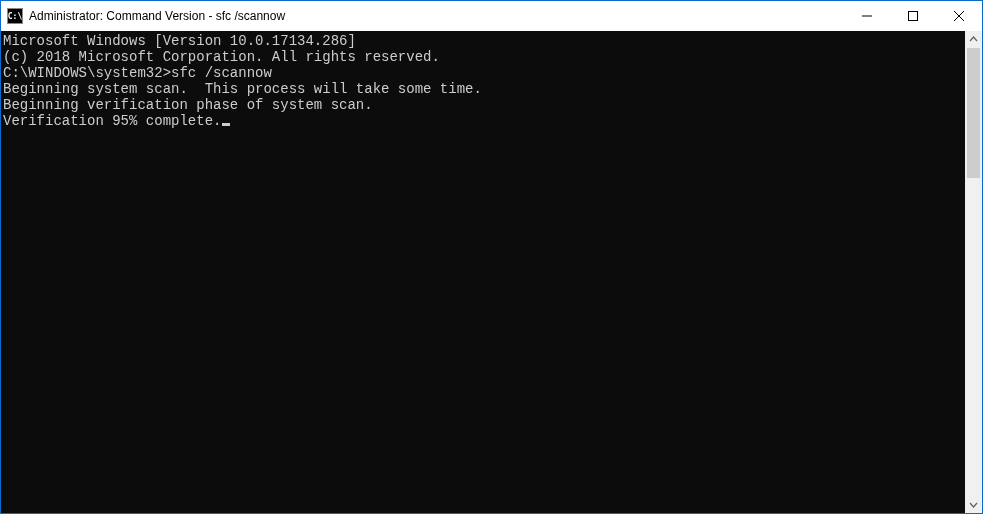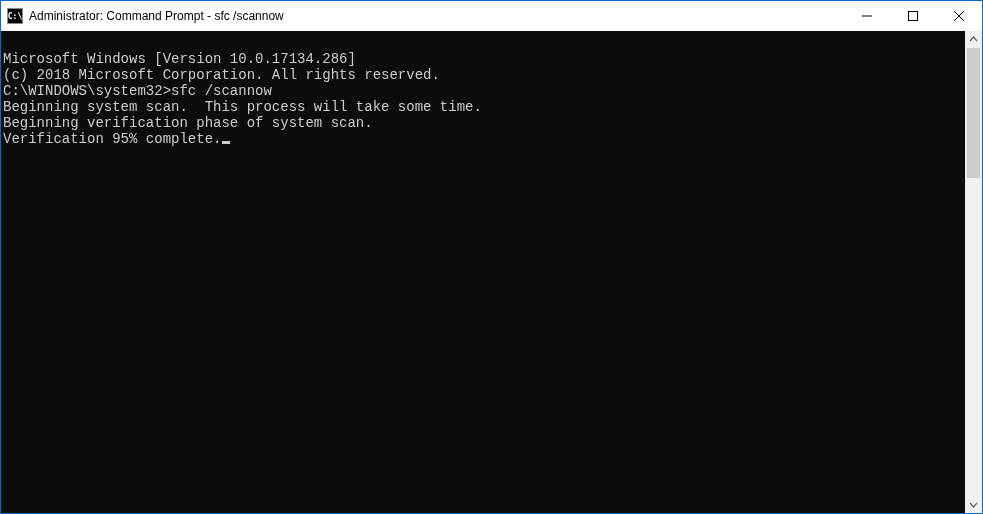--- a/index.html
+++ b/index.html
@@ -67,21 +67,21 @@
       display: flex;
       min-height: 0;
     }
     .console {
       flex: 1;
       background: #0c0c0c;
       color: #ccc;
       font-family: Consolas, "Courier New", monospace;
       font-size: 14px;
       line-height: 16px;
-      padding: 20px 2px;
+      padding: 2px 2px;
       white-space: pre;
       overflow: hidden;
     }
     .console .line { display: block; }
     .cursor {
       display: inline-block;
       width: 8px;
       height: 3px;
       background: #ccc;
       vertical-align: -1px;
@@ -113,21 +113,21 @@
       height: 130px;
       background: #cdcdcd;
     }
   </style>
 </head>
 <body>
 
 <div class="window">
   <div class="titlebar">
     <span class="titlebar-icon">C:\</span>
-    <span class="titlebar-title">Administrator: Command Prompt - sfc  /scannow</span>
+    <span class="titlebar-title">Administrator: Command Version - sfc  /scannow</span>
     <div class="titlebar-controls">
       <button class="titlebar-btn" aria-label="Minimize">
         <svg width="10" height="10" viewBox="0 0 10 10">
             <line x1="0" y1="5" x2="10" y2="5" stroke="#000" stroke-width="1"></line>
           </svg>
       </button>
       <button class="titlebar-btn" aria-label="Maximize">
         <svg width="10" height="10" viewBox="0 0 10 10">
             <rect x="0.5" y="0.5" width="9" height="9" fill="none" stroke="#000" stroke-width="1"></rect>
           </svg>

